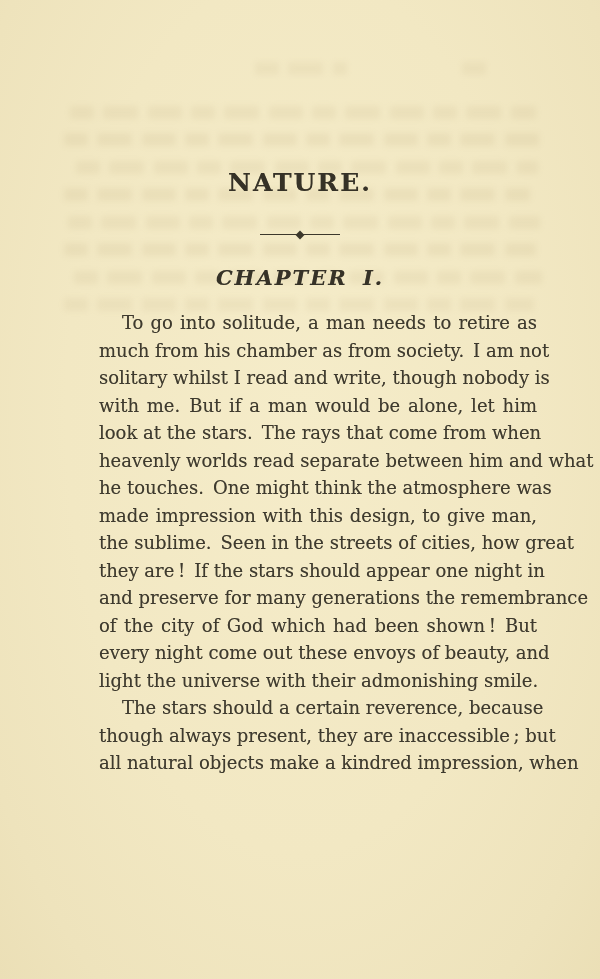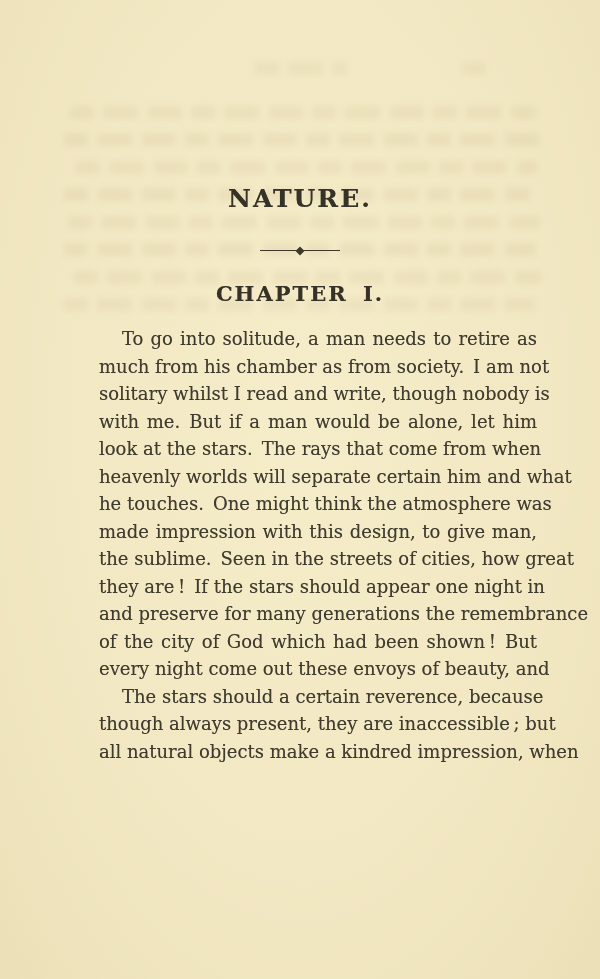--- a/index.html
+++ b/index.html
@@ -34,21 +34,21 @@
   .g3 { left:76px;  right:62px; top:161px; }
   .g4 { left:64px;  right:70px; top:188px; opacity:0.20; }
   .g5 { left:68px;  right:60px; top:216px; }
   .g6 { left:64px;  right:64px; top:243px; opacity:0.20; }
   .g7 { left:74px;  right:58px; top:271px; }
   .g8 { left:64px;  right:66px; top:298px; opacity:0.17; }
 
   
   .content {
     position:absolute;
-    left:63px; top:184px;
+    left:63px; top:168px;
     width:474px;
     color:#3e3a2e;
   }
   .title {
     margin:0;
     font-size:25px;
     font-weight:bold;
     letter-spacing:2px;
     text-align:center;
     line-height:30px;
@@ -77,20 +77,21 @@
   .chapter {
     margin:24px 0 0 0;
     font-size:21px;
     font-weight:bold;
     letter-spacing:2px;
     word-spacing:6px;
     text-align:center;
     line-height:30px;
     color:#363227;
     text-shadow: 0 0 0.5px rgba(54,50,39,0.5);
+    font-style: italic;
   }
   .body-text {
     margin-top:16px;
     font-size:18px;
     line-height:27.5px;
     text-shadow: 0 0 0.5px rgba(62,58,46,0.45);
     margin-left: 36px;
   }
   .line {
     text-align: justify;
@@ -129,27 +130,28 @@
     </div>
 
     <h2 class="chapter">CHAPTER I.</h2>
 
     <div class="body-text" id="body-text">
         <div class="line indent">To go into solitude, a man needs to retire as</div>
         <div class="line">much from his chamber as from society. I am not</div>
         <div class="line">solitary whilst I read and write, though nobody is</div>
         <div class="line">with me. But if a man would be alone, let him</div>
         <div class="line">look at the stars. The rays that come from when</div>
-        <div class="line">heavenly worlds will separate certain him and what</div>
+        <div class="line">heavenly worlds read separate between him and what</div>
         <div class="line">he touches. One might think the atmosphere was</div>
         <div class="line">made impression with this design, to give man,</div>
         <div class="line">the sublime. Seen in the streets of cities, how great</div>
         <div class="line">they are ! If the stars should appear one night in</div>
         <div class="line">and preserve for many generations the remembrance</div>
         <div class="line">of the city of God which had been shown ! But</div>
         <div class="line">every night come out these envoys of beauty, and</div>
+        <div class="line no-justify">light the universe with their admonishing smile.</div>
         <div class="line indent">The stars should a certain reverence, because</div>
         <div class="line">though always present, they are inaccessible ; but</div>
         <div class="line">all natural objects make a kindred impression, when</div>
       </div>
   </div>
 
 </div>
 
 </body></html>

